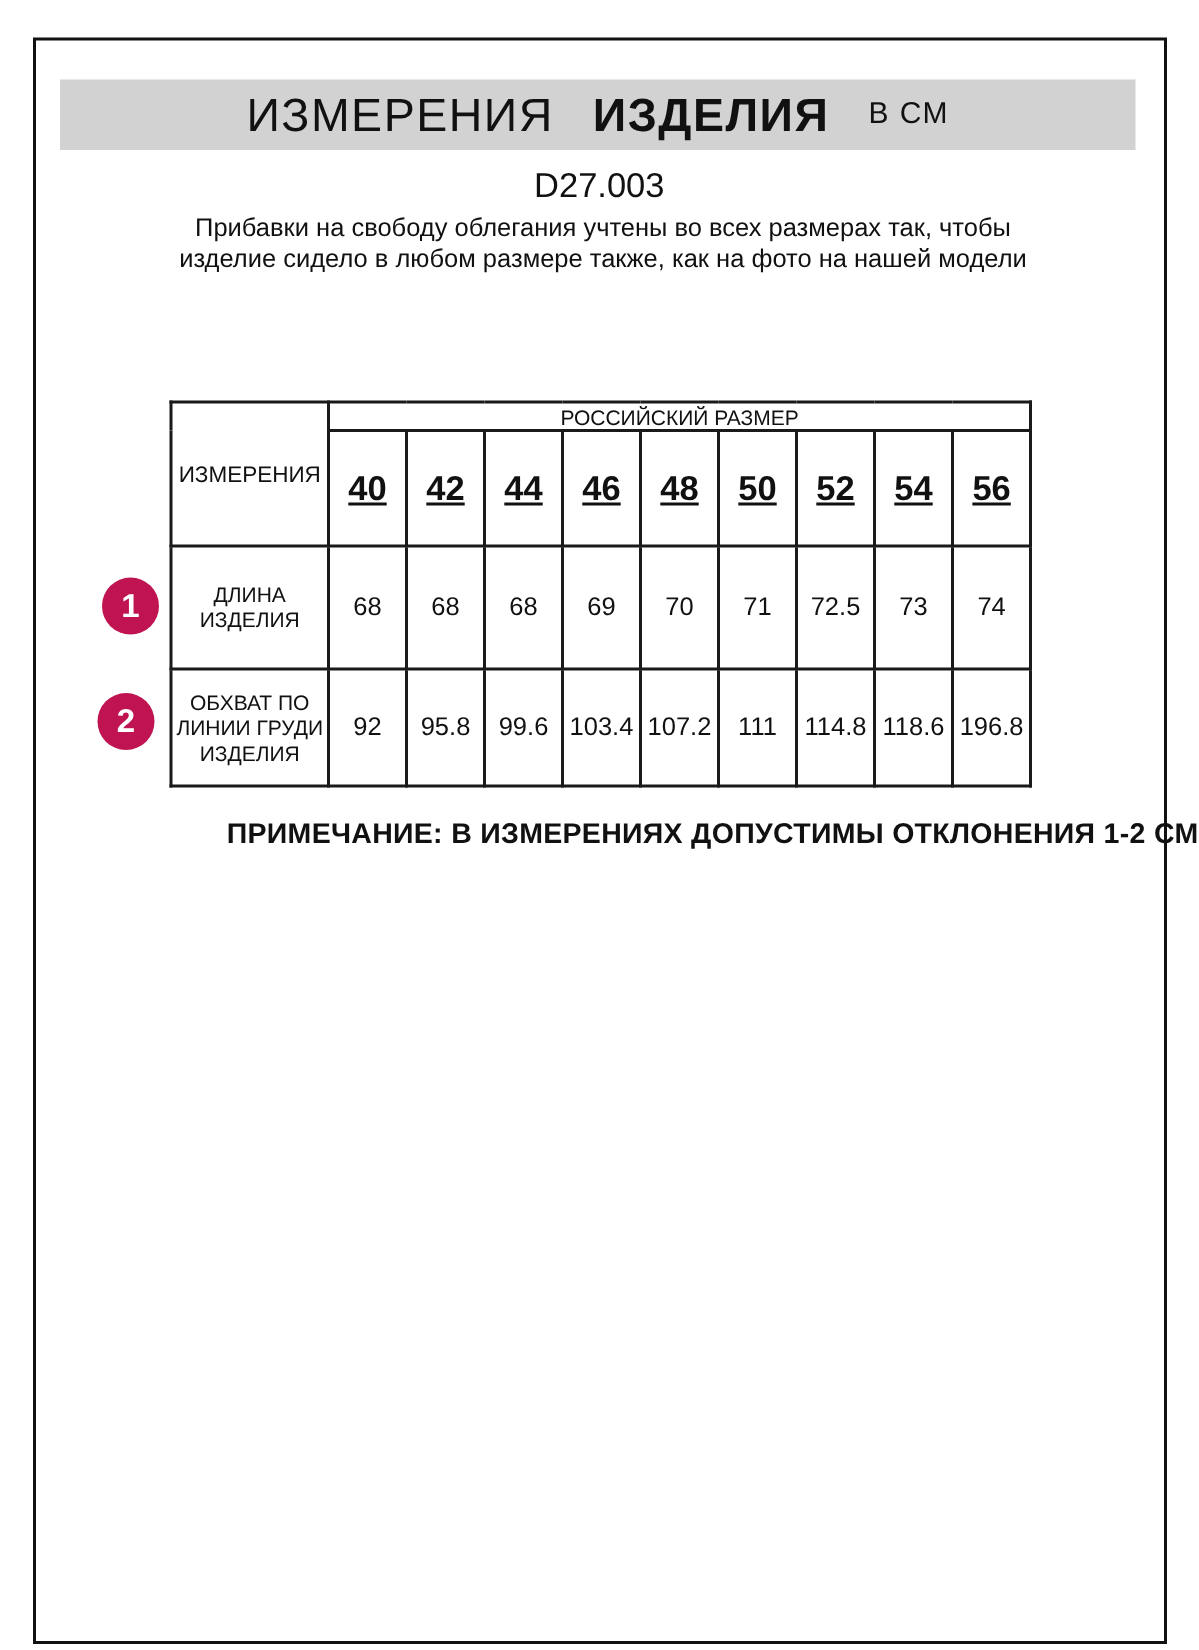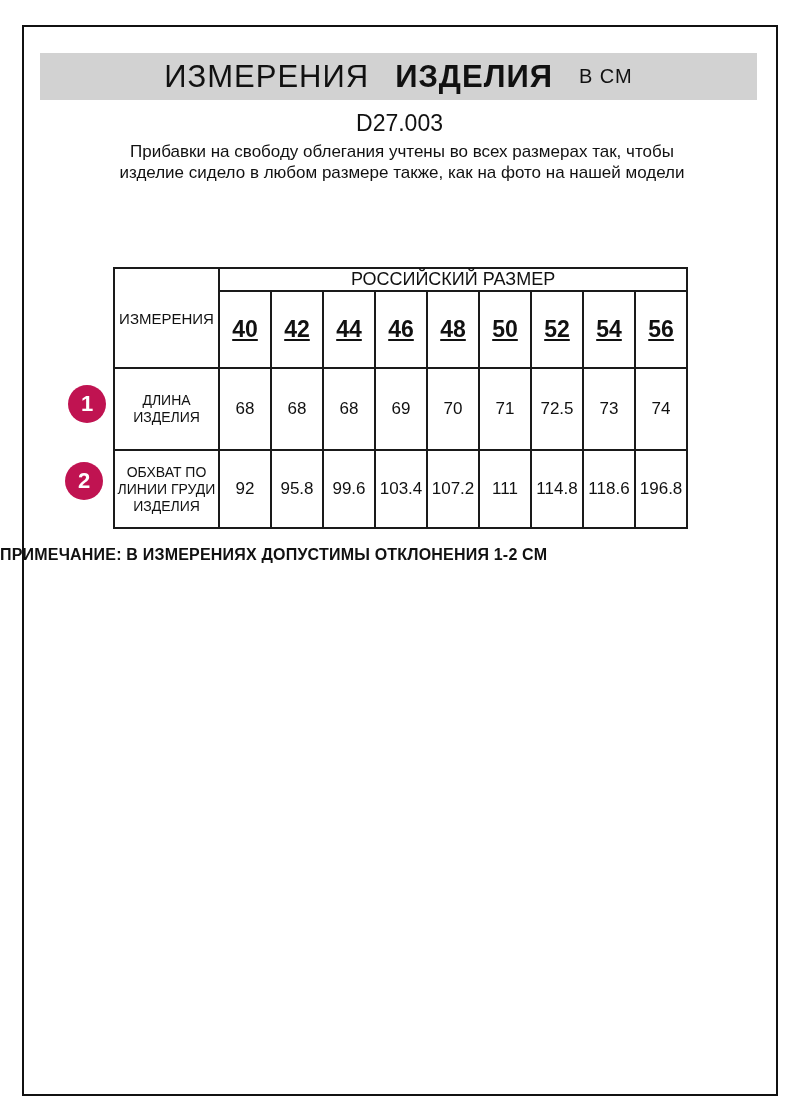--- a/index.html
+++ b/index.html
@@ -38,36 +38,36 @@
     border:2px solid #1a1a1a;text-align:center;vertical-align:middle;
     padding:0 2px;box-sizing:border-box;
   }
   col.c-label{width:105px;}
   col.c-size{width:52px;}
   tr.r-group{height:19px;}
   tr.r-sizes{height:77px;text-decoration:underline;}
   tr.r-data1{height:82px;}
   tr.r-data2{height:78px;}
   .cell-measure-header{font-size:15px;}
-  .cell-group-header{font-size:18px;}
+  .cell-group-header{font-size:14px;}
   .cell-size{font-size:23px;font-weight:700;}
   .cell-label{font-size:14px;line-height:17px;}
   .cell-val{font-size:17px;}
   
   .row-badge{
     position:absolute;width:38px;height:38px;border-radius:50%;
     display:flex;align-items:center;justify-content:center;
     color:#fff;font-size:22px;font-weight:700;
   }
   .badge-1{left:68px;top:385px;}
   .badge-2{left:65px;top:462px;}
   
   .note{
-    position:absolute;left:0;top:546px;width:799px;text-align:left;
-    font-size:16px;font-weight:700;letter-spacing:0.2px;
+    position:absolute;left:0;top:546px;width:799px;text-align:right;
+    font-size:19px;font-weight:700;letter-spacing:0.2px;
   }
 </style>
 </head>
 <body>
 
 <div class="page-border"></div>
 
 <div class="title-bar" style="background:#d2d2d2;">
   <span class="title-main">ИЗМЕРЕНИЯ</span>
   <span class="title-bold">ИЗДЕЛИЯ</span>

